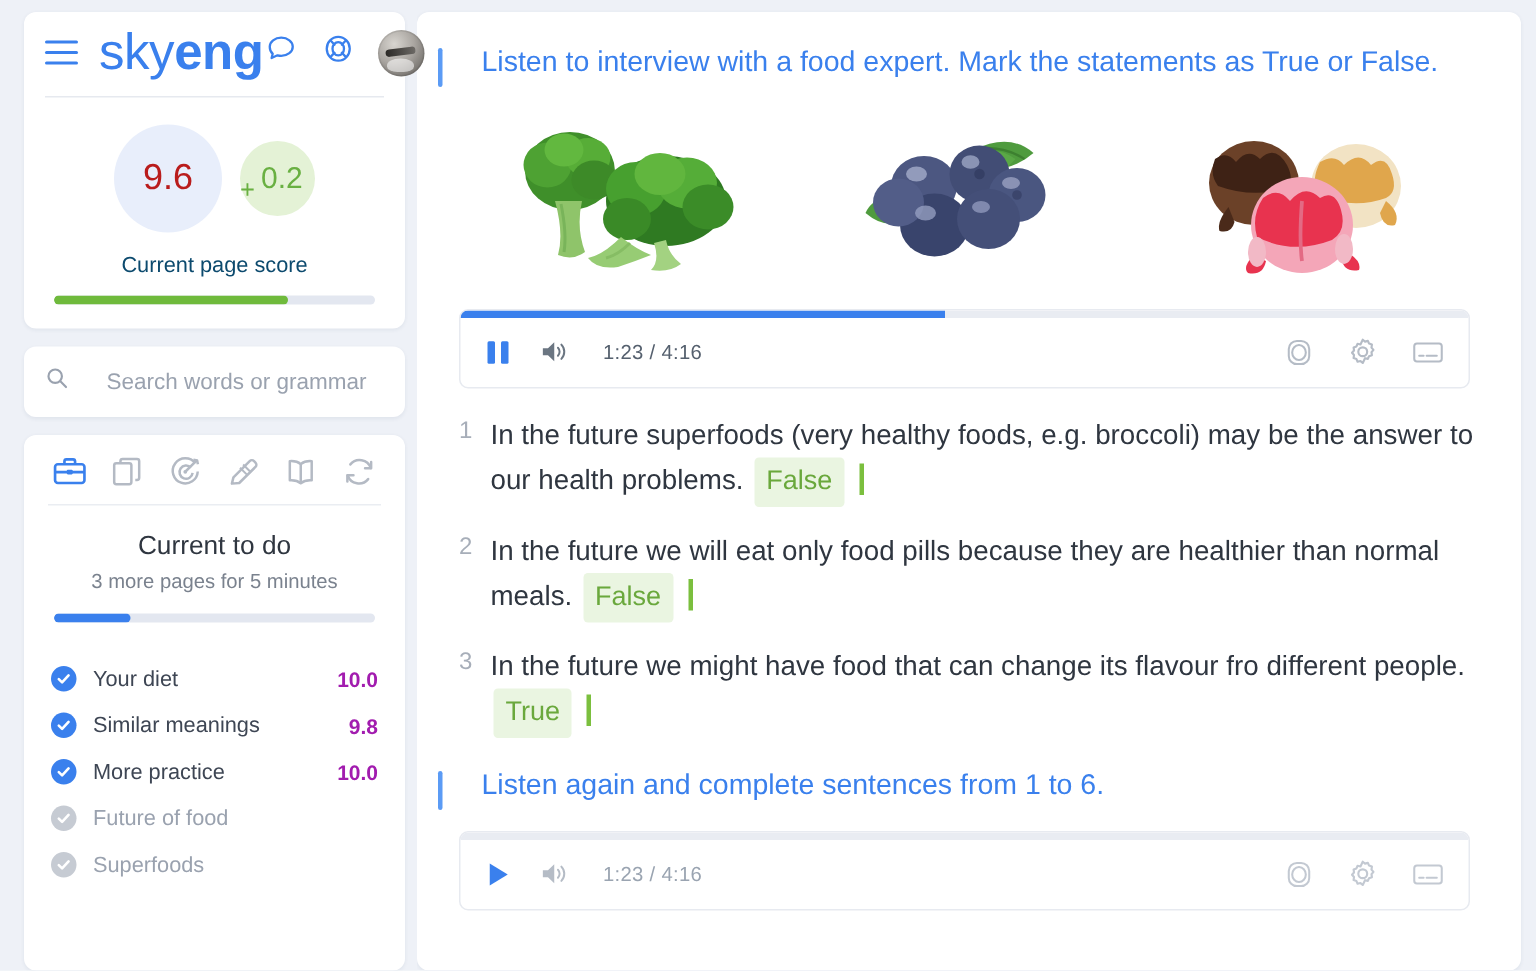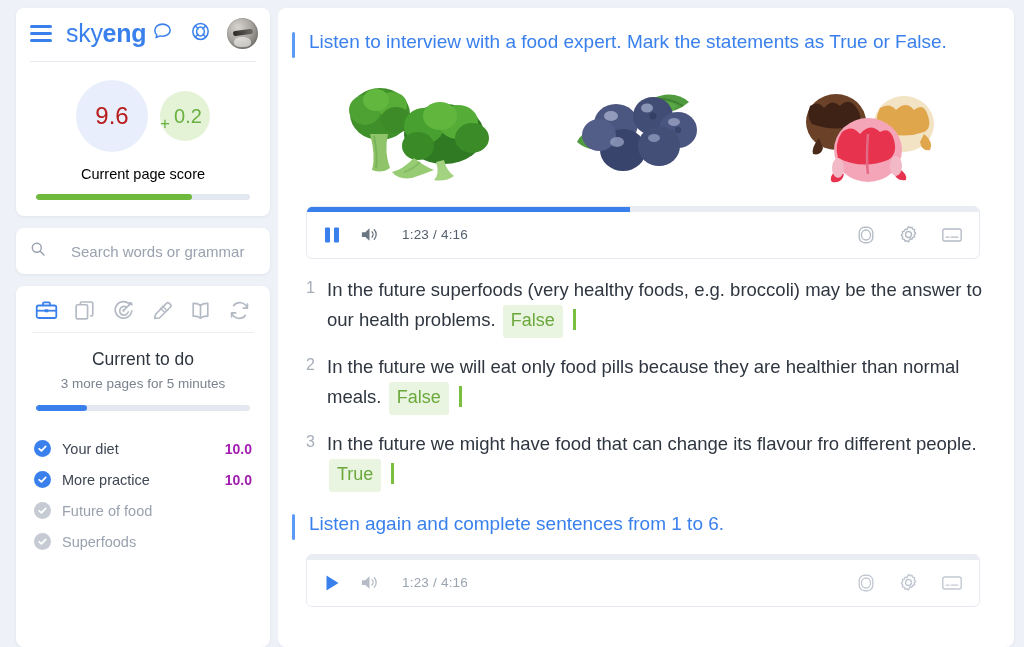--- a/index.html
+++ b/index.html
@@ -30,21 +30,21 @@
   .hdr-top {
     display: flex; align-items: center;
     padding: 10px 12px 12px 14px;
     gap: 0;
   }
   .burger { width: 22px; height: 17px; position: relative; cursor: pointer; flex: 0 0 auto; }
   .burger i { position: absolute; left: 0; width: 22px; height: 2.6px; background: #3a80ed; border-radius: 2px; }
   .burger i:nth-child(1) { top: 0; }
   .burger i:nth-child(2) { top: 7px; }
   .burger i:nth-child(3) { top: 14px; }
-  .brand { font-size: 25px; color: #3a80ed; margin-left: 14px; letter-spacing: -.3px; line-height: 1; }
+  .brand { font-size: 34px; color: #3a80ed; margin-left: 14px; letter-spacing: -.3px; line-height: 1; }
   .brand b { font-weight: 700; }
   .brand span.light { font-weight: 400; }
   .hdr-icons { margin-left: auto; display: flex; align-items: center; gap: 15px; }
   .ico-btn { cursor: pointer; display: block; }
   .avatar {
     width: 31px; height: 31px; border-radius: 50%;
     background: radial-gradient(circle at 35% 30%, #d8d5d0 0%, #a9a5a0 45%, #56534f 100%);
     position: relative; overflow: hidden; flex: 0 0 auto;
     box-shadow: inset 0 0 0 1px rgba(0,0,0,.08);
   }
@@ -67,21 +67,21 @@
     font-size: 24px; color: #b91c1c; font-weight: 400;
   }
   .score-delta-wrap { display: flex; align-items: center; margin-left: 2px; position: relative; }
   .plus { font-size: 17px; color: #69b042; position: relative; left: 10px; top: 8px; z-index: 2; }
   .score-delta {
     width: 50px; height: 50px; border-radius: 50%;
     background: #e4f2d6;
     display: flex; align-items: center; justify-content: center;
     font-size: 20px; color: #69b042; padding-left: 6px;
   }
-  .score-label { text-align: center; color: #000000; font-size: 14.5px; padding: 10px 0 12px; }
+  .score-label { text-align: center; color: #0c4a6e; font-size: 14.5px; padding: 10px 0 12px; }
   .pbar { height: 6px; border-radius: 4px; background: #e3e7f0; margin: 0 20px 16px; overflow: hidden; }
   .pbar > i { display: block; height: 100%; border-radius: 4px; }
   .pbar.green > i { background: #6fba3c; }
   .pbar.blue > i { background: #3a80ed; }
 
   
   .search-card { display: flex; align-items: center; gap: 25px; padding: 13px 14px; }
   .search-card input {
     border: 0; outline: none; font-size: 15px; color: #3e4654;
     font-family: "Liberation Sans", sans-serif; width: 100%; background: transparent;
@@ -110,21 +110,21 @@
     flex: 1; height: 647px; padding: 8px 10px 0 0;
     overflow: hidden;
   }
   .main-card {
     background: #fff; border-radius: 8px;
     box-shadow: 0 1px 3px rgba(30,50,90,.07);
     height: 100%; padding: 22px 24px 0 14px; overflow: hidden;
   }
   .task-head { display: flex; align-items: flex-start; gap: 14px; }
   .accent-bar { width: 3px; height: 26px; background: #5b9bf5; border-radius: 2px; flex: 0 0 auto; margin-top: 2px; }
-  .task-head h2 { font-size: 19px; font-weight: 400; color: #3a80ed; line-height: 1.3; }
+  .task-head h2 { font-size: 19px; font-weight: 400; color: #3a80ed; line-height: 1.3; margin-left: 12px; }
 
   .img-row { display: flex; justify-content: space-around; align-items: center; margin: 14px 0 6px; padding: 0 14px; }
   .img-box { width: 200px; height: 120px; position: relative; }
 
   
   .player { margin: 14px 10px 0 14px; border: 1px solid #e7eaf0; border-radius: 6px; background: #fff; overflow: hidden; }
   .scrub { height: 5px; background: #e9ecf2; }
   .scrub > i { display: block; height: 100%; background: #3a80ed; }
   .pl-row { display: flex; align-items: center; padding: 12px 16px 13px; gap: 18px; }
   .pl-btn { cursor: pointer; display: block; line-height: 0; }
@@ -259,20 +259,29 @@
 
       <div class="hw-list" id="hw-list">
           <div class="hw-item">
             <span class="chk done">
               <svg width="11" height="11" viewBox="0 0 12 12" fill="none" stroke="#fff" stroke-width="1.9" stroke-linecap="round" stroke-linejoin="round">
                 <path d="M2.4 6.3 L4.8 8.6 L9.5 3.6"></path>
               </svg>
             </span>
             <span class="hw-name">Your diet</span>
             <span class="hw-score">10.0</span>
+          </div>
+          <div class="hw-item">
+            <span class="chk done">
+              <svg width="11" height="11" viewBox="0 0 12 12" fill="none" stroke="#fff" stroke-width="1.9" stroke-linecap="round" stroke-linejoin="round">
+                <path d="M2.4 6.3 L4.8 8.6 L9.5 3.6"></path>
+              </svg>
+            </span>
+            <span class="hw-name">Similar meanings</span>
+            <span class="hw-score">9.8</span>
           </div>
           <div class="hw-item">
             <span class="chk done">
               <svg width="11" height="11" viewBox="0 0 12 12" fill="none" stroke="#fff" stroke-width="1.9" stroke-linecap="round" stroke-linejoin="round">
                 <path d="M2.4 6.3 L4.8 8.6 L9.5 3.6"></path>
               </svg>
             </span>
             <span class="hw-name">More practice</span>
             <span class="hw-score">10.0</span>
           </div>

